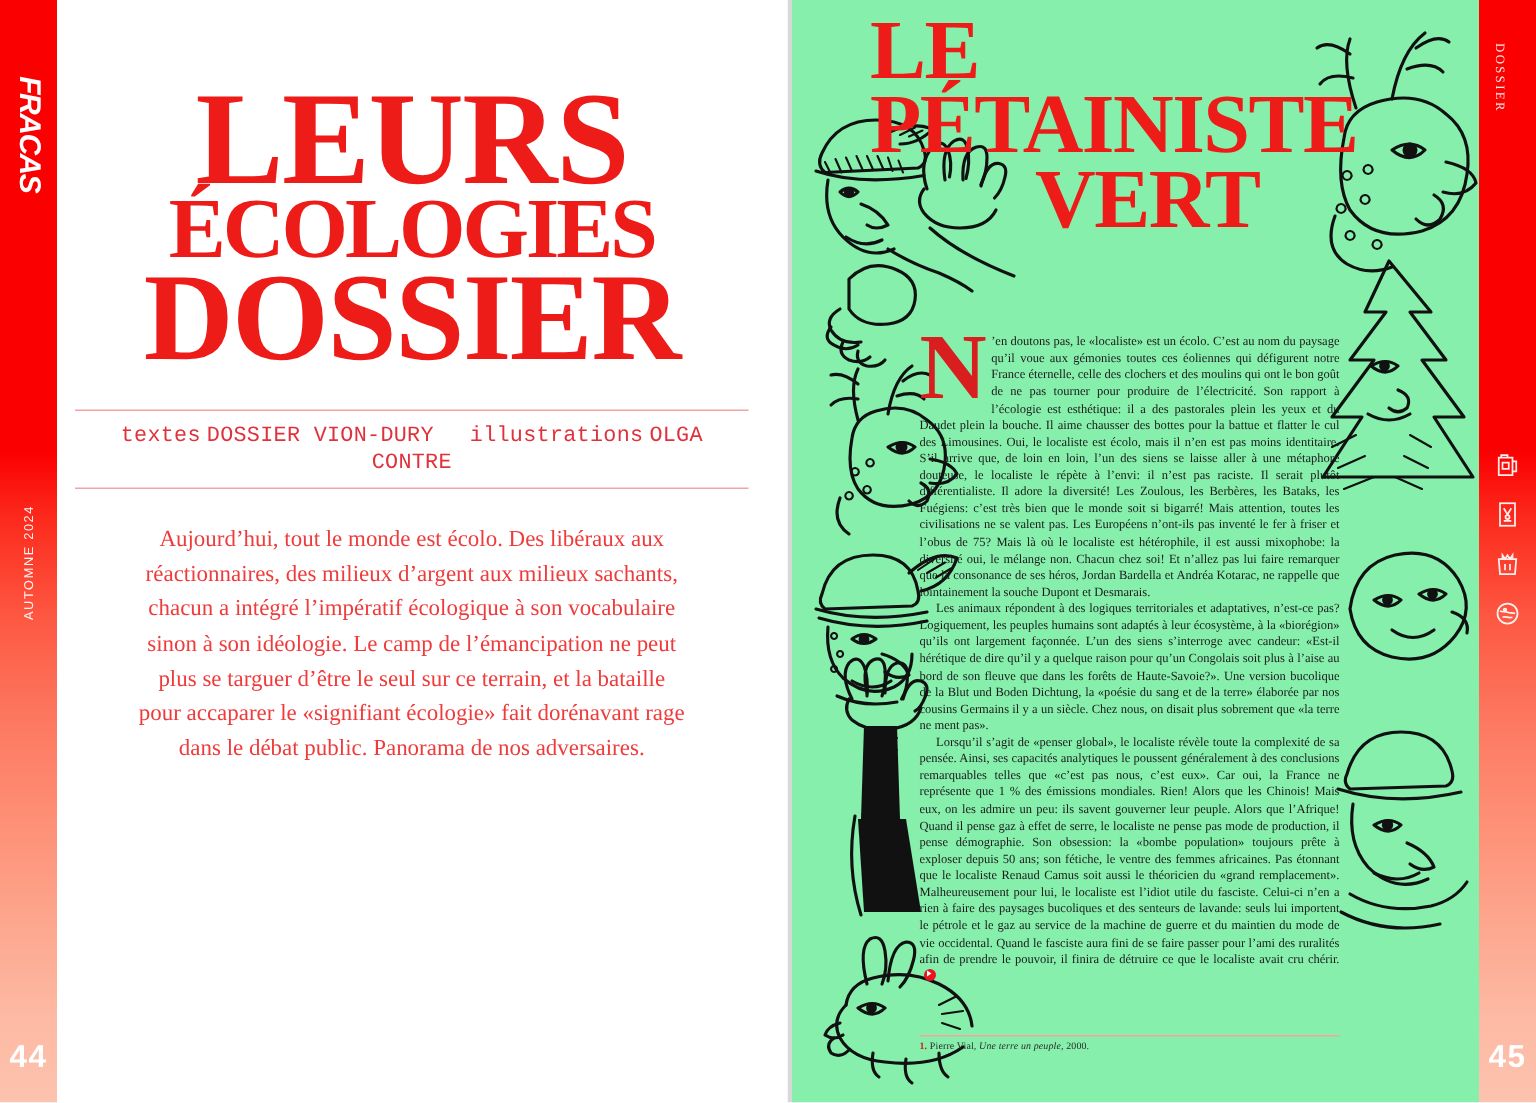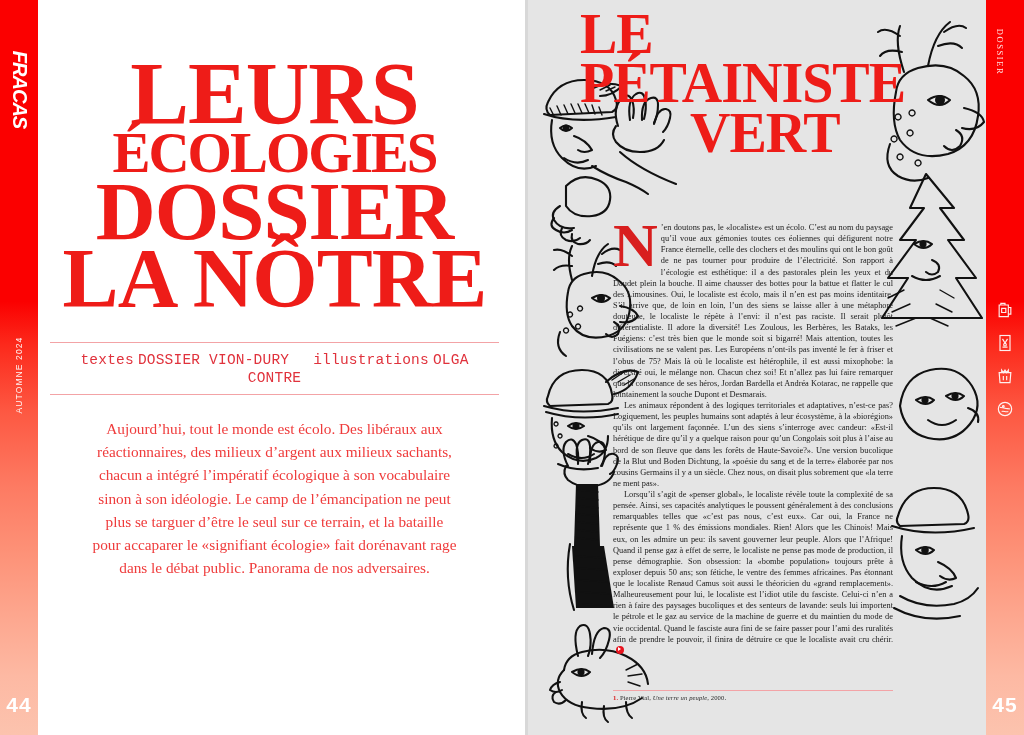--- a/index.html
+++ b/index.html
@@ -87,21 +87,21 @@
     margin:22px 44px 0 44px; text-align:center; color:#ef3b3b;
     font-family:"Liberation Serif", serif; font-size:15.3px; line-height:1.52;
   }
 
   
   .gutter { width:3px; flex:0 0 3px; height:735px; background:#d8d8d8; }
 
   
   .page-right {
     position:relative; width:458px; flex:0 0 458px; height:735px;
-    background:#e5e5e5; overflow:hidden;
+    background:#86efac; overflow:hidden;
   }
   .r-title {
     position:absolute; left:52px; top:10px; width:390px;
     color:#ee1c18; font-family:"Liberation Serif", serif; font-weight:bold;
     font-size:56px; line-height:.88; letter-spacing:-1px; z-index:3;
   }
   .r-title .l1 { display:block; }
   .r-title .l2 { display:block; margin-left:110px; }
 
   .body-col {
@@ -159,21 +159,20 @@
       <svg width="300" height="42" viewBox="0 0 300 42">
         <path id="arcpath" d="M18,40 A168,168 0 0,1 282,40" fill="none"></path>
         <text><textPath href="#arcpath" startOffset="50%" text-anchor="middle">ÉCORAMA</textPath></text>
       </svg>
     </div>
 
     <div class="big-title">
       <span class="ln ln-leurs">LEURS</span>
       <span class="ln ln-eco">ÉCOLOGIES</span>
       <span class="ln ln-contre">DOSSIER</span>
-      <span class="ln ln-notre">LA NÔTRE</span>
     </div>
 
     <div class="byline-box">
       <span class="bl">textes</span>
       <span class="bl nm">DOSSIER VION-DURY</span>
       <span class="bl" style="margin-left:20px">illustrations</span>
       <span class="bl nm">OLGA CONTRE</span>
     </div>
 
     <div class="standfirst">Aujourd’hui, tout le monde est écolo. Des libéraux aux réactionnaires, des milieux d’argent aux milieux sachants, chacun a intégré l’impératif écologique à son vocabulaire sinon à son idéologie. Le camp de l’émancipation ne peut plus se targuer d’être le seul sur ce terrain, et la bataille pour accaparer le «signifiant écologie» fait dorénavant rage dans le débat public. Panorama de nos adversaires.</div>

